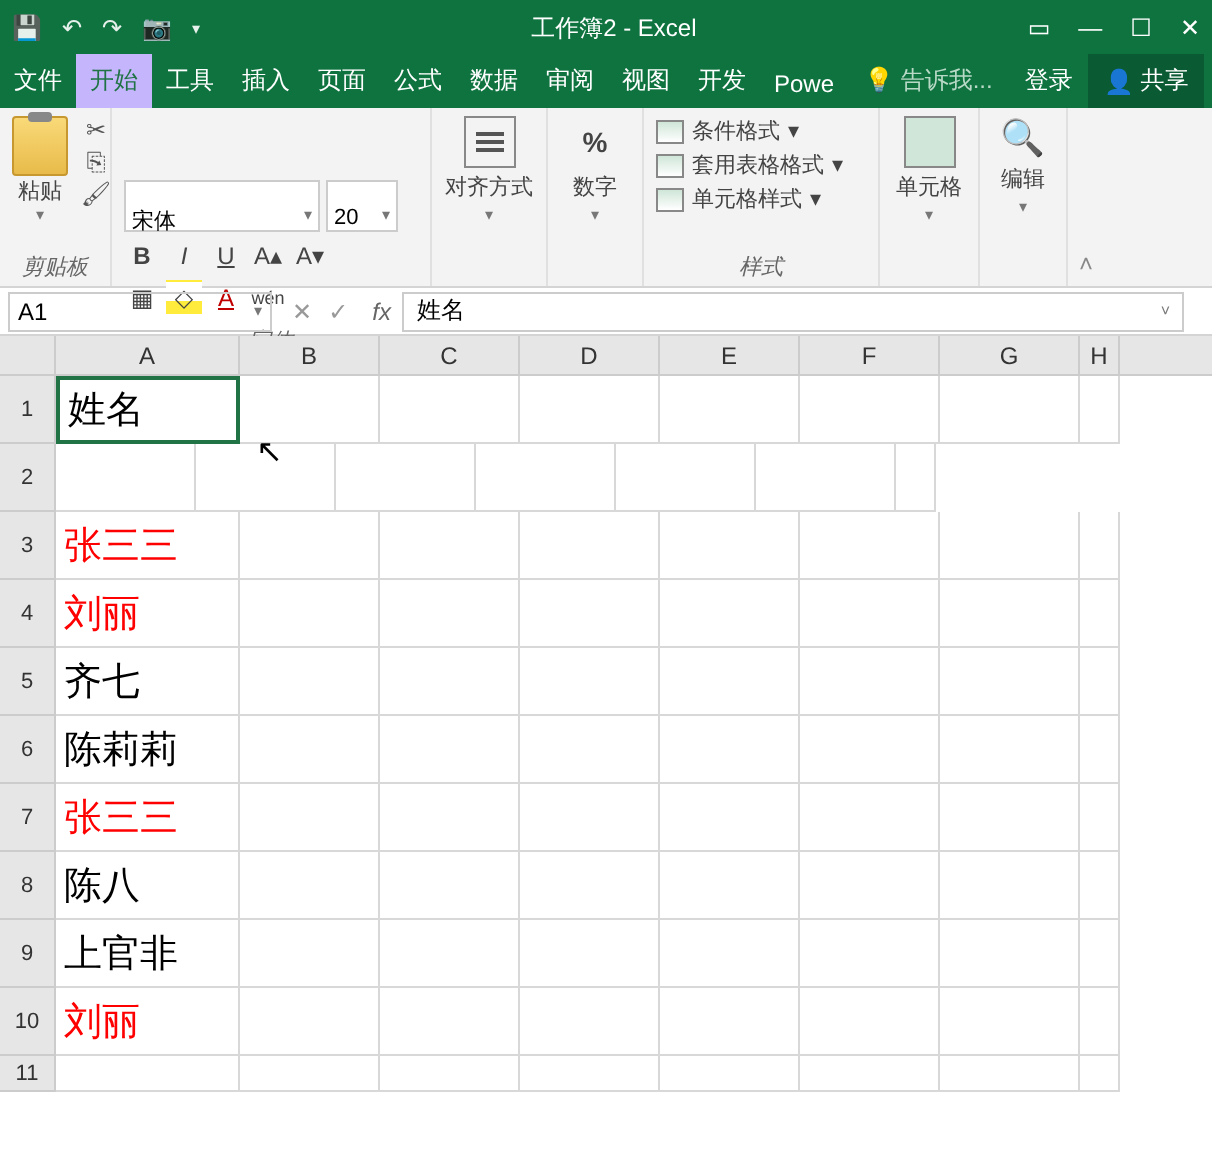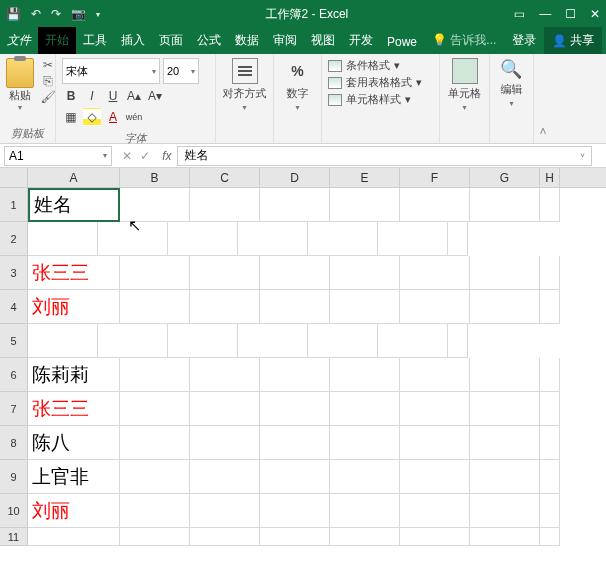--- a/index.html
+++ b/index.html
@@ -6,41 +6,41 @@
 body { width: 606px; height: 575px; background: #fff; overflow: hidden; font-size: 12px; }
 
 .titlebar { background: #0f7340; height: 28px; display: flex; align-items: center; color: #fff; padding: 0 6px; }
 .titlebar .qat { display: flex; gap: 10px; align-items: center; }
 .titlebar .qat span { opacity: .9; }
 .titlebar .title { flex: 1; text-align: center; font-size: 12px; }
 .titlebar .winbtns { display: flex; gap: 14px; }
 
 .tabs { background: #0f7340; height: 26px; display: flex; align-items: flex-end; color: #fff; font-size: 12px; }
 .tab { padding: 5px 7px; cursor: pointer; }
-.tab.file { background: #0f7340; font-style: italic; }
-.tab.active { background: #000000; color: #217346; }
+.tab.file { background: #0f7340; }
+.tab.active { background: #c4b5fd; color: #217346; }
 .tellme { color: #b7d9c6; padding: 5px 8px; }
 .login { padding: 5px 8px; text-align: center; }
 .share { background: #0a5a33; padding: 5px 8px; display: flex; align-items: center; gap: 3px; }
 
 .ribbon { background: #f3f3f3; border-bottom: 1px solid #d4d4d4; height: 90px; display: flex; }
 .group { border-right: 1px solid #e0e0e0; padding: 4px 6px 2px; display: flex; flex-direction: column; justify-content: space-between; }
 .glabel { text-align: center; font-size: 11px; color: #666; padding-top: 2px; font-style: italic; }
 .gcontent { display: flex; align-items: flex-start; gap: 4px; }
 
 .g-clip { width: 56px; }
 .paste-btn { display: flex; flex-direction: column; align-items: center; width: 34px; }
 .paste-icon { width: 28px; height: 30px; background: linear-gradient(#f9d978,#e8bb4a); border: 1px solid #c89830; border-radius: 2px; position: relative; }
 .paste-icon::before { content:""; position:absolute; top:-3px; left:7px; width:12px; height:5px; background:#888; border-radius:2px;}
 .clip-side { display: flex; flex-direction: column; gap: 2px; margin-left: 2px; }
 .smallicon { width: 16px; height: 14px; display: inline-block; text-align:center; color:#555; }
 
 .g-font { width: 160px; }
 .fontrow { display: flex; gap: 3px; margin-bottom: 3px; align-items: center; }
-.combo { border: 1px solid #ccc; background: #fff; height: 20px; font-size: 11px; padding: 12px 3px; display: flex; align-items: center; justify-content: space-between; }
+.combo { border: 1px solid #ccc; background: #fff; height: 20px; font-size: 11px; padding: 12px 3px; display: flex; align-items: flex-start; justify-content: space-between; margin-top: 32px; }
 .combo .dd { font-size: 8px; color: #777; }
 .fname { width: 98px; }
 .fsize { width: 36px; }
 .icnbtn { width: 18px; height: 18px; display: inline-flex; align-items: center; justify-content: center; font-size: 12px; color: #444; border: 1px solid transparent; }
 .redA { color: #c00000; text-decoration: underline; }
 
 .g-align { width: 58px; }
 .bigicon { display: flex; flex-direction: column; align-items: center; font-size: 11px; color: #444; gap: 2px; }
 .bigicon .box { width: 26px; height: 26px; border: 1px solid #888; display: flex; flex-direction: column; justify-content: center; align-items: center; gap: 2px; }
 .box .l { width: 14px; height: 2px; background: #555; }
@@ -50,21 +50,21 @@
 .styles-list { display: flex; flex-direction: column; gap: 2px; }
 .styline { display: flex; gap: 4px; align-items: center; font-size: 11px; color: #444; }
 .styline .sq { width: 14px; height: 12px; border: 1px solid #888; background: linear-gradient(#cfe6d8,#fff); }
 
 .g-cells { width: 50px; }
 .g-edit { width: 44px; }
 
 .collapse { width: 18px; display:flex; align-items:flex-end; justify-content:center; color:#888; padding-bottom:4px;}
 
 .namebar { height: 24px; border-bottom: 1px solid #d4d4d4; display: flex; align-items: center; background: #fff; }
-.namebox { width: 108px; border: 1px solid #ccc; height: 20px; margin: 0 4px; display: flex; align-items: center; padding: 0 4px; font-size: 12px; justify-content: space-between; }
+.namebox { width: 132px; border: 1px solid #ccc; height: 20px; margin: 0 4px; display: flex; align-items: center; padding: 0 4px; font-size: 12px; justify-content: space-between; }
 .fxbtns { display: flex; gap: 8px; padding: 0 6px; color: #999; }
 .fxlbl { font-style: italic; color: #666; padding: 0 6px; }
 .fbar { flex: 1; border: 1px solid #ccc; height: 20px; margin-right: 14px; padding: 0 6px; font-size: 12px; display: flex; align-items: center; justify-content: space-between; }
 
 .grid { position: relative; }
 .colhdrs { display: flex; height: 20px; background: #e6e6e6; border-bottom: 1px solid #ccc; }
 .corner { width: 28px; border-right: 1px solid #ccc; background: #e6e6e6; }
 .ch { border-right: 1px solid #ccc; text-align: center; font-size: 12px; color: #333; line-height: 20px; }
 .ch.colA { width: 92px; }
 .ch.coln { width: 70px; }
@@ -185,20 +185,21 @@
       <span style="font-size:8px;color:#777">▾</span>
     </div>
   </div>
 
   <div class="group g-styles">
     <div class="styles-list">
       <div class="styline"><span class="sq"></span><span>条件格式</span> ▾</div>
       <div class="styline"><span class="sq"></span><span>套用表格格式</span> ▾</div>
       <div class="styline"><span class="sq"></span><span>单元格样式</span> ▾</div>
     </div>
+    <div class="glabel">样式</div>
   </div>
 
   <div class="group g-cells">
     <div class="bigicon">
       <div class="box" style="background:#cfe6d8"></div>
       <span>单元格</span>
       <span style="font-size:8px;color:#777">▾</span>
     </div>
   </div>
 
@@ -280,20 +281,21 @@
         <div class="cell coln"></div>
         <div class="cell coln"></div>
         <div class="cell coln"></div>
         <div class="cell coln"></div>
         <div class="cell coln"></div>
         <div class="cell coln"></div>
         <div class="cell coln" style="width: 20px;"></div>
       </div>
       <div class="row">
         <div class="rh">5</div>
+        <div class="cell colA">齐七</div>
         <div class="cell coln"></div>
         <div class="cell coln"></div>
         <div class="cell coln"></div>
         <div class="cell coln"></div>
         <div class="cell coln"></div>
         <div class="cell coln"></div>
         <div class="cell coln" style="width: 20px;"></div>
       </div>
       <div class="row">
         <div class="rh">6</div>

